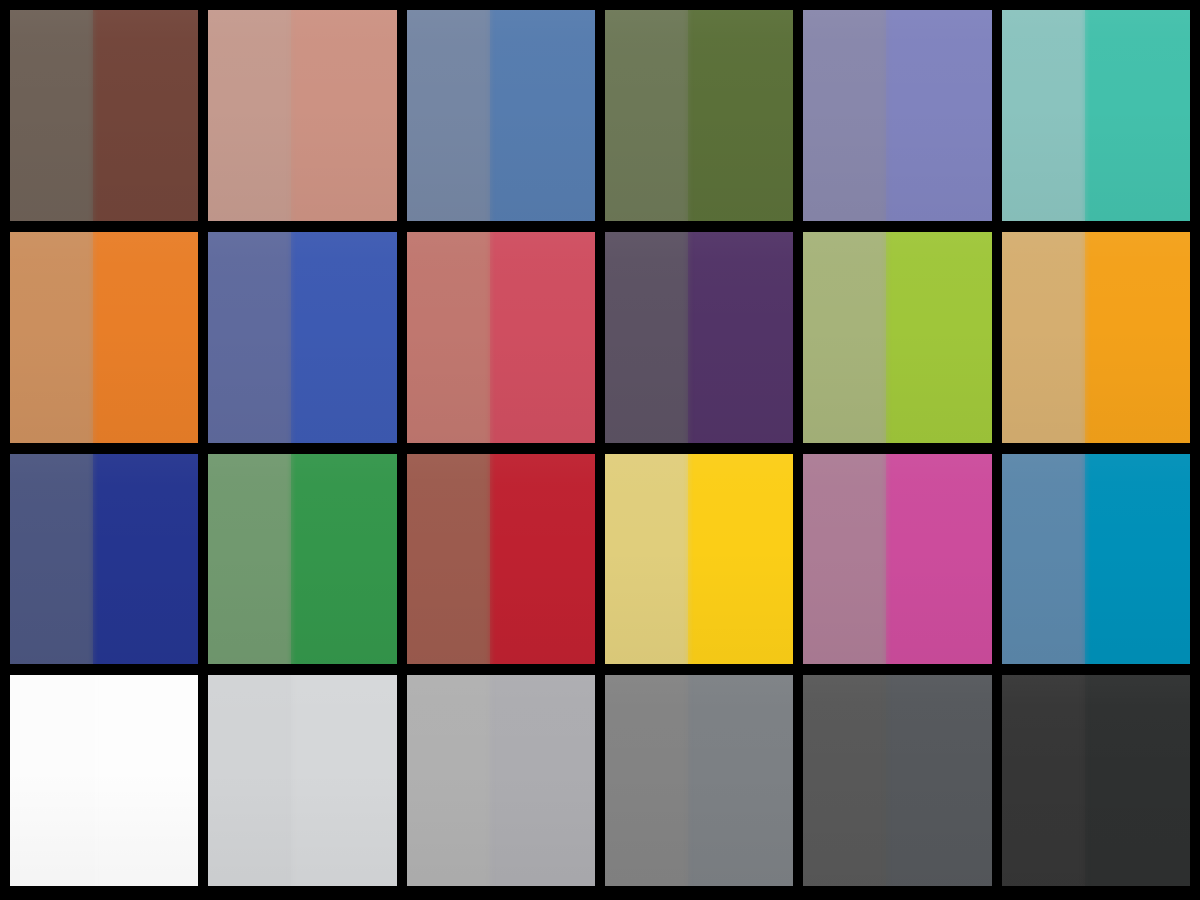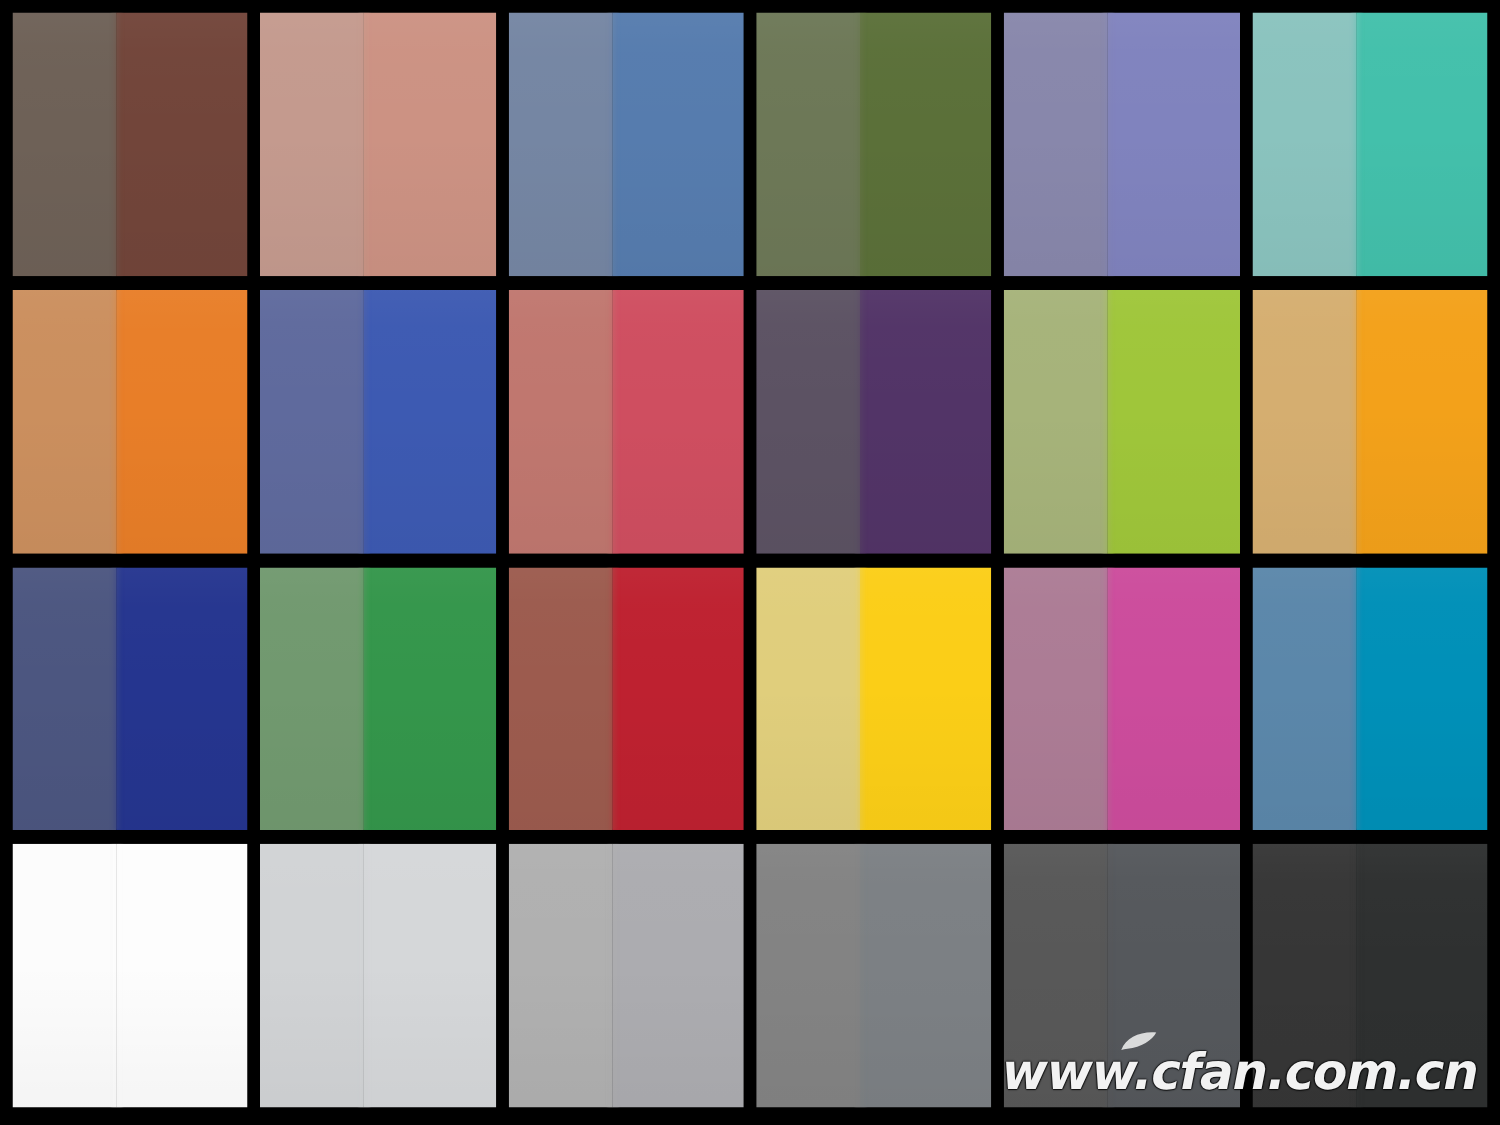--- a/index.html
+++ b/index.html
@@ -223,16 +223,15 @@
         <div class="half half-left" style="background: rgb(54, 54, 54); width: 44%;"></div>
         <div class="half half-right" style="background: rgb(46, 48, 48); width: 56%;"></div>
         <div class="seam" style="background: linear-gradient(90deg, rgb(54, 54, 54) 0%, rgb(46, 48, 48) 100%); left: 44%;"></div>
       </div>
     </div>
 
   <div id="watermark">
     <svg class="wm-leaf" viewBox="0 0 30 17">
       <path d="M1 15 C5 5 16 0 29 1 C26 7 17 13 6 14 C4 14.3 2.4 14.6 1 15 Z" fill="#e6e6e6" opacity="0.92"></path>
     </svg>
-    <span class="wm-text" style="color: rgb(242, 242, 242);">www.cfan.com.cn</span>
   </div>
 
 </div>
 
 </body></html>

